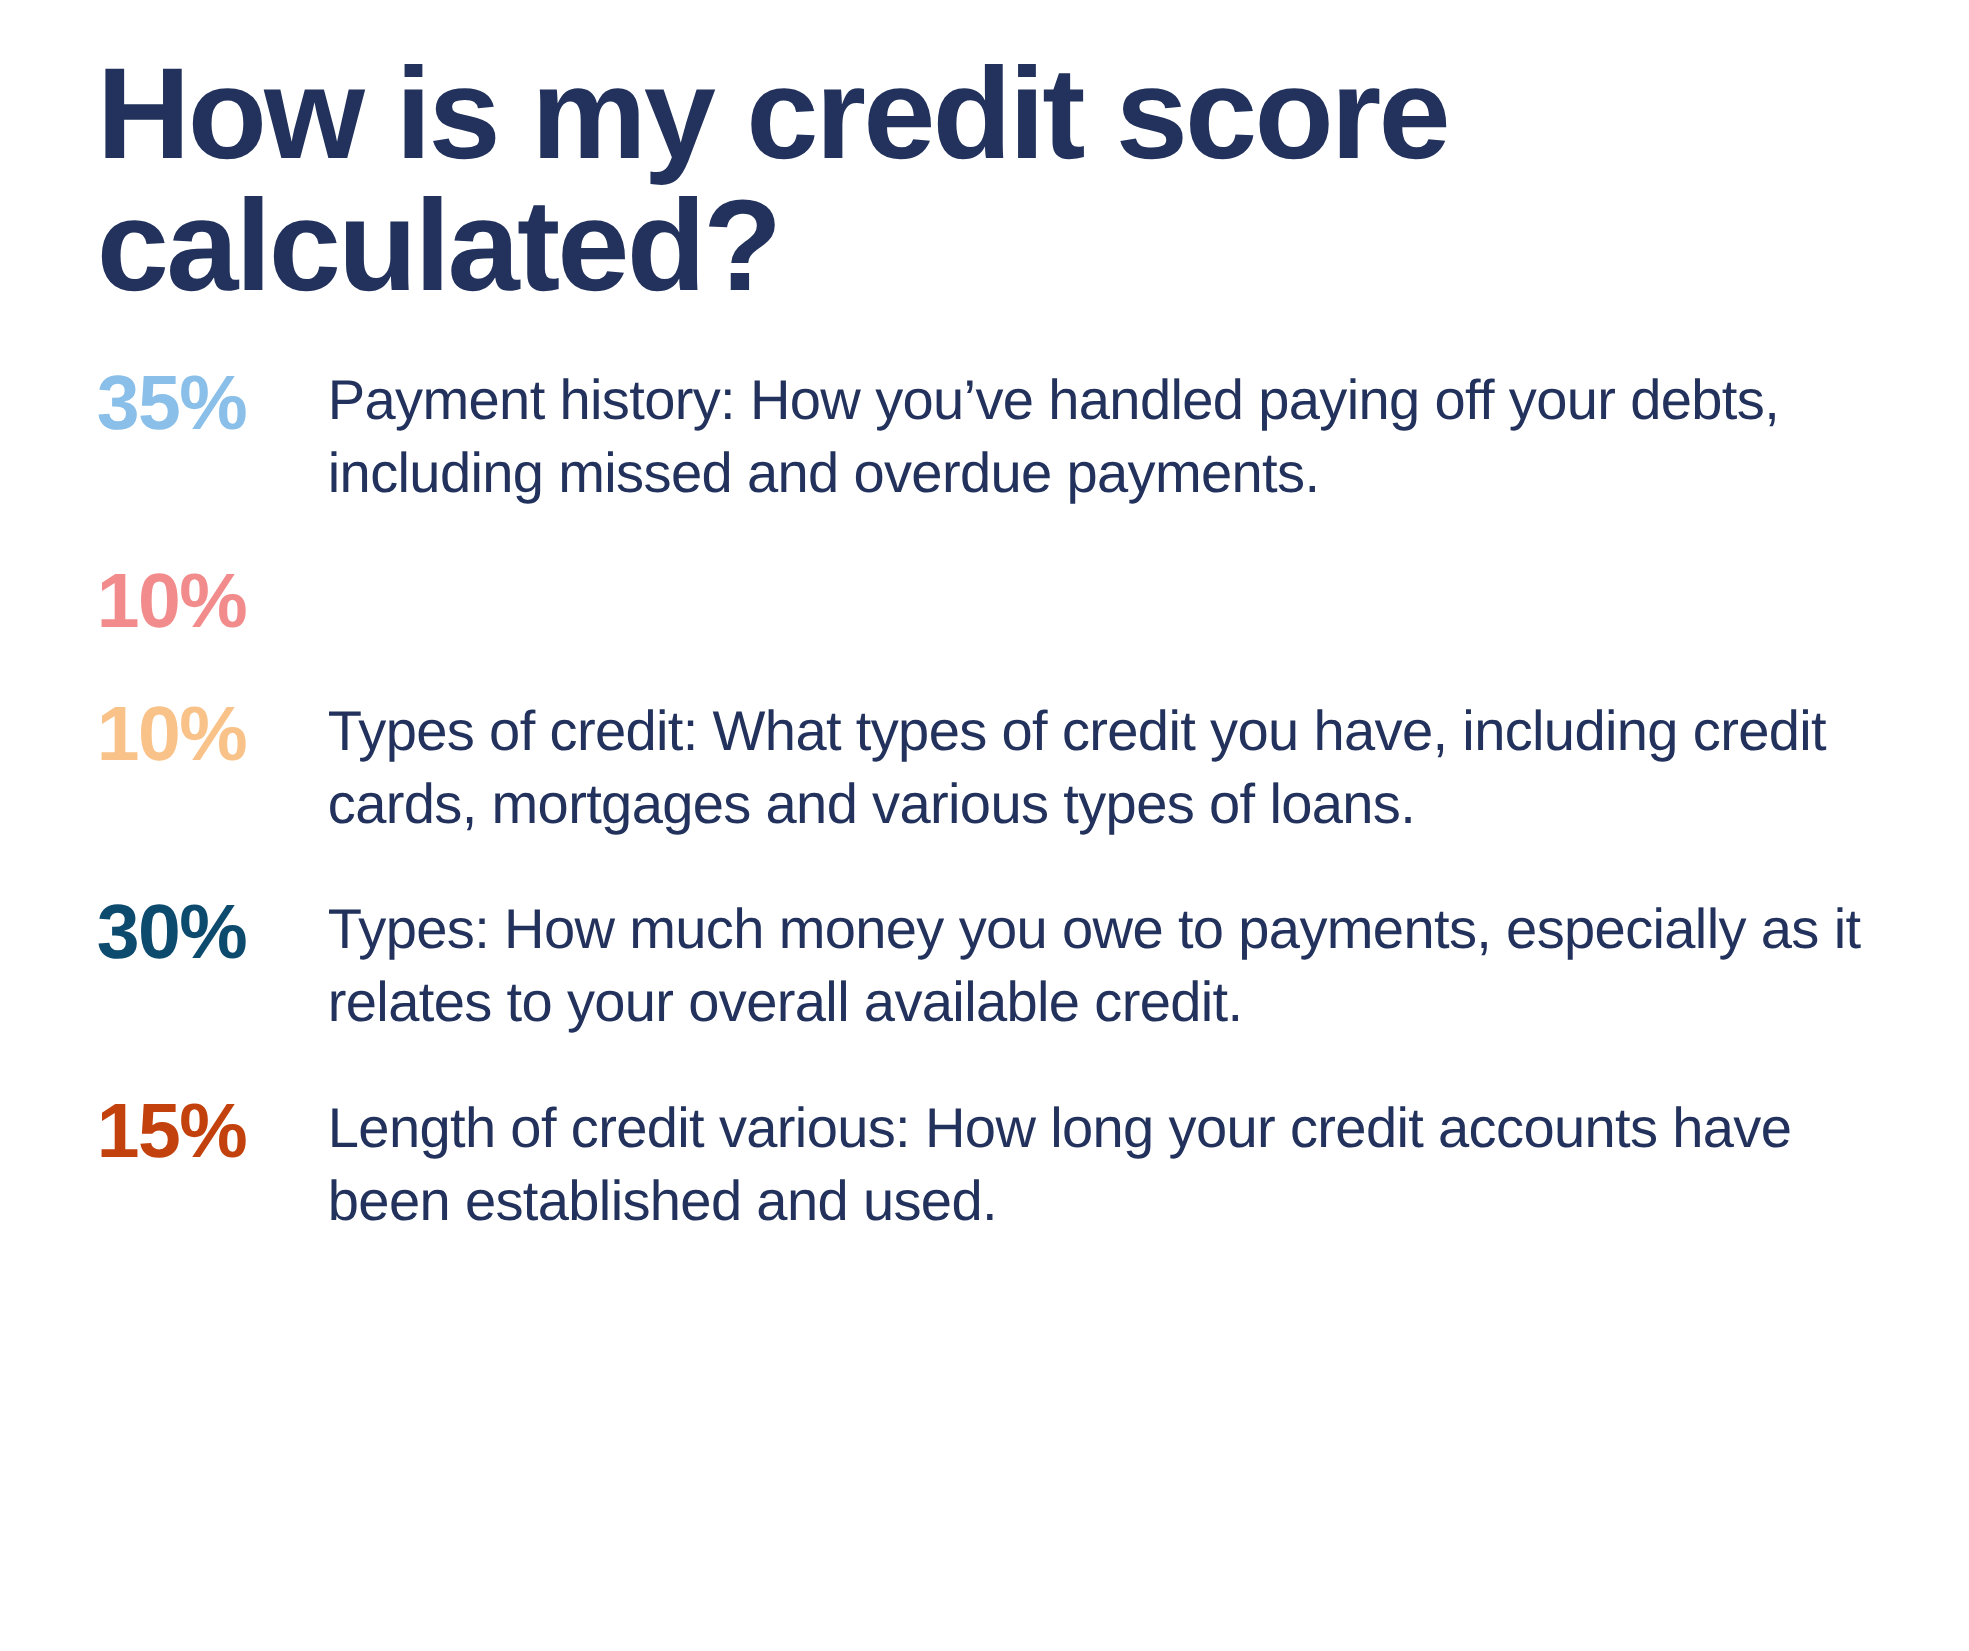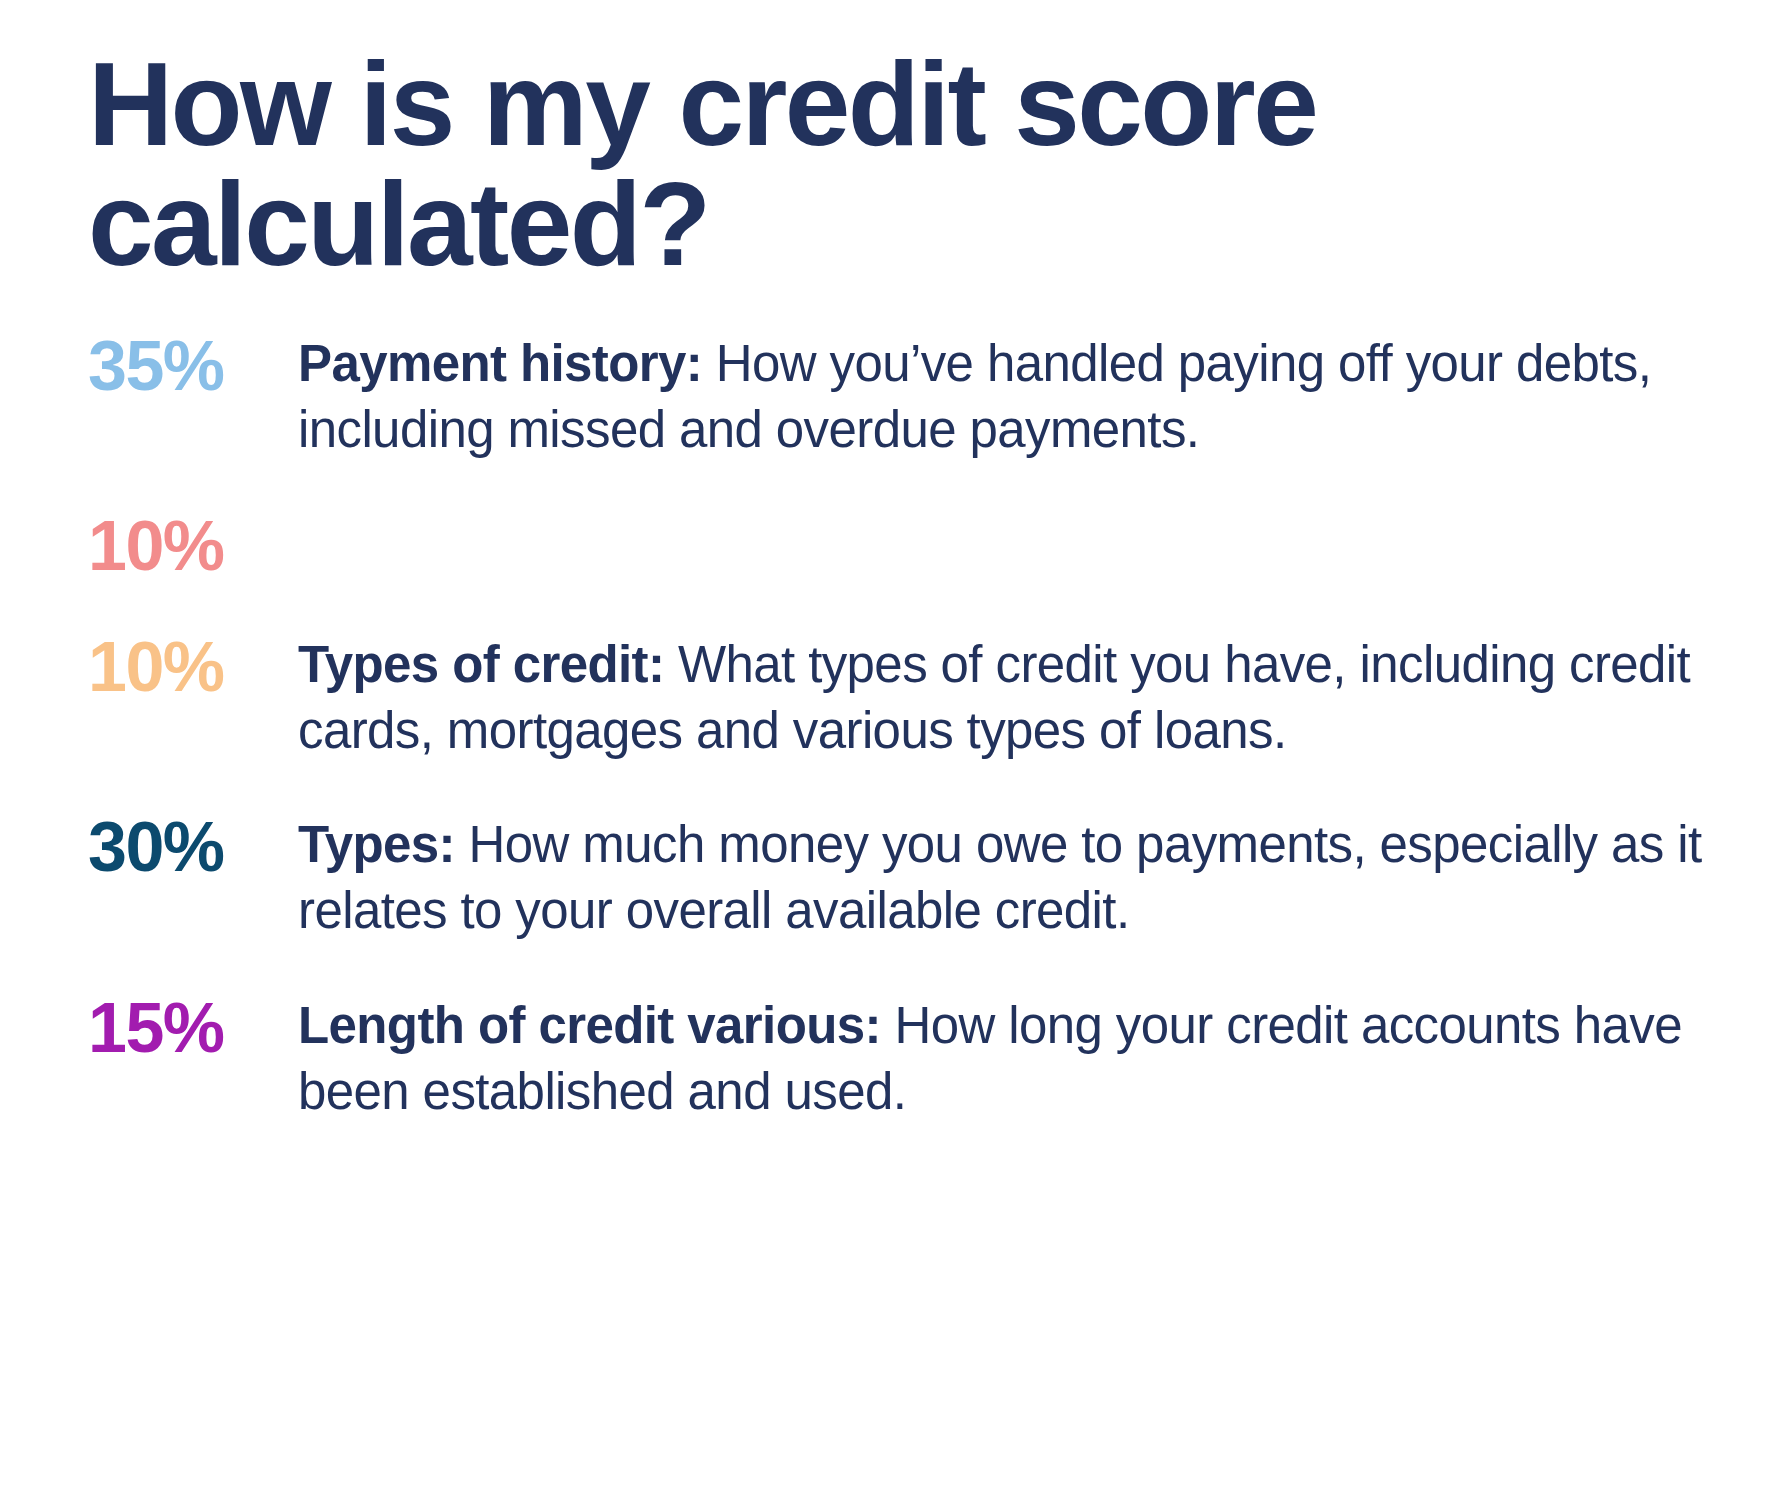--- a/index.html
+++ b/index.html
@@ -63,21 +63,21 @@
     flex: 1 1 auto;
     font-size: 51px;
     line-height: 1.30;
     letter-spacing: -0.6px;
     font-weight: 400;
     color: #22325c;
     padding-top: 2px;
   }
 
   .factor-label {
-    font-weight: 700;
+    font-weight: 400;
   }
 
   
 </style>
 </head>
 <body style="background: rgb(255, 255, 255); color: rgb(34, 50, 92);">
 
 <div class="infographic">
 
   <h1 class="page-title">How is my credit score calculated?</h1>
@@ -103,20 +103,20 @@
     </li>
 
     <li class="factor-row">
       <div class="factor-pct" style="color: #0c4a6e;">30%</div>
       <div class="factor-text">
         <span class="factor-label">Types:</span><span> How much money you owe to payments, especially as it relates to your overall available credit.</span>
       </div>
     </li>
 
     <li class="factor-row">
-      <div class="factor-pct" style="color: #a21caf;">15%</div>
+      <div class="factor-pct" style="color: #c2410c;">15%</div>
       <div class="factor-text">
         <span class="factor-label">Length of credit various:</span><span> How long your credit accounts have been established and used.</span>
       </div>
     </li>
 
   </ul>
 </div>
 
 </body></html>

